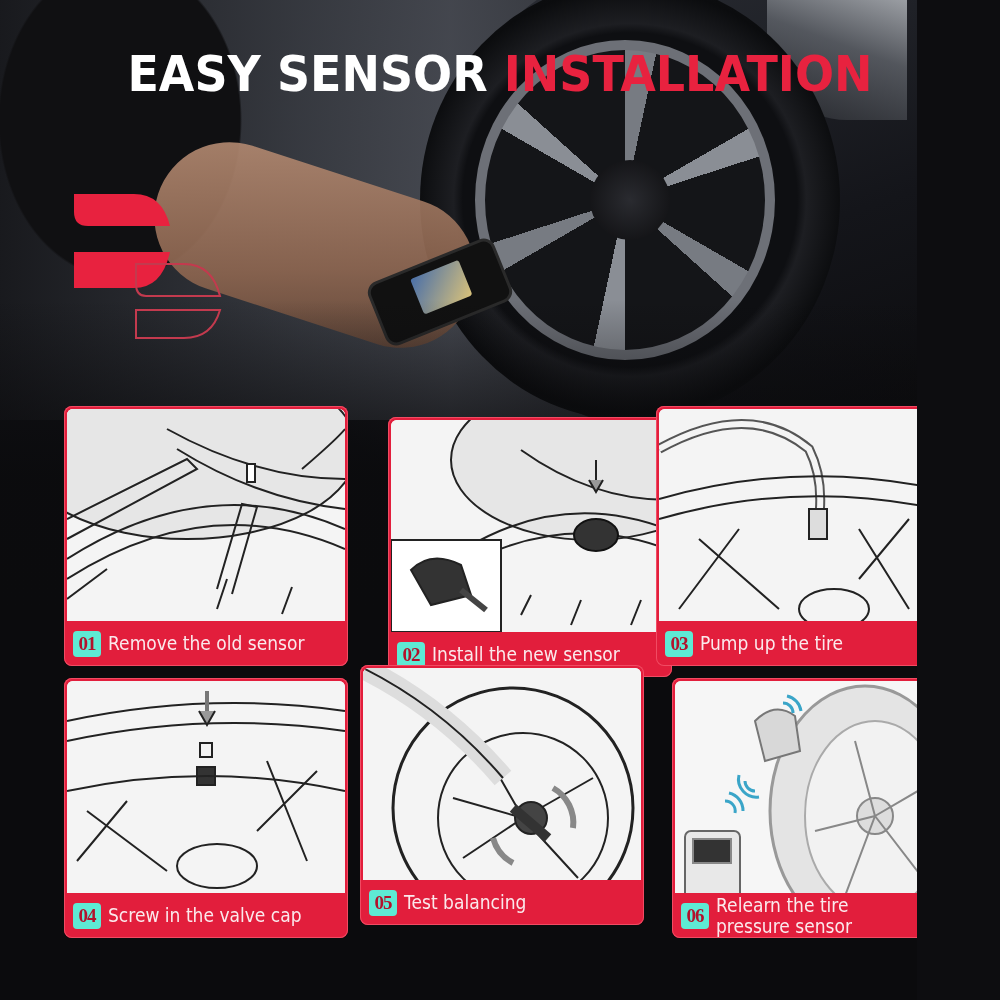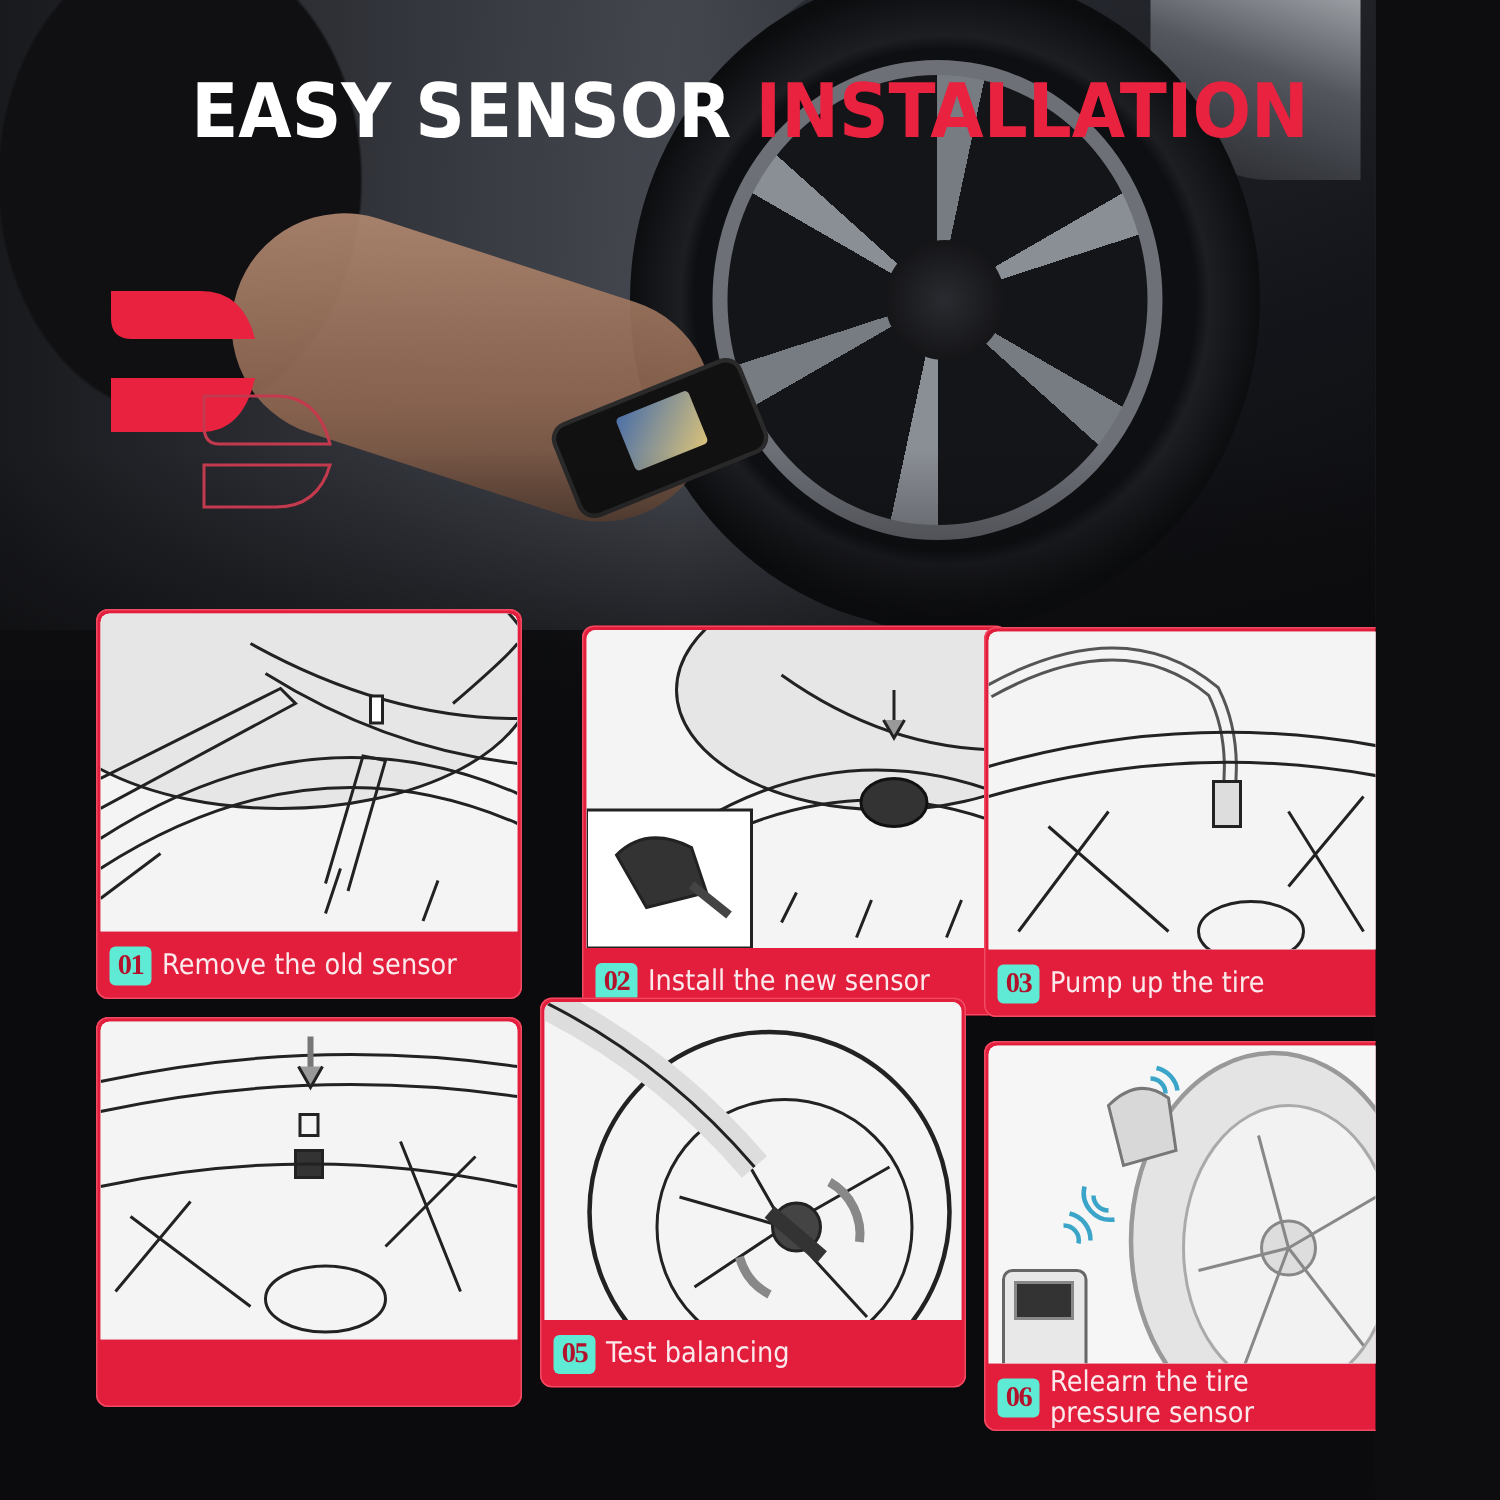--- a/index.html
+++ b/index.html
@@ -119,21 +119,21 @@
           <path d="M70 170 L95 190" stroke-width="6" stroke="#444"></path>
           <path d="M130 195 L140 175 M180 205 L190 180 M240 205 L250 180"></path>
         </svg>
       </div>
       <div class="caption">
         <span class="num">02</span>
         <span class="txt">Install the new sensor</span>
       </div>
     </div>
 
-    <div class="card" style="left:592px;top:12px;">
+    <div class="card" style="left:592px;top:0;">
       <div class="illus">
         <svg width="278" height="212" viewBox="0 0 278 212" fill="none" stroke="#222" stroke-width="2">
           <rect width="278" height="212" fill="#f4f4f4" stroke="none"></rect>
           <path d="M0 40 Q90 -10 150 40 Q165 70 160 110" stroke-width="10" stroke="#555"></path>
           <path d="M0 40 Q90 -10 150 40 Q165 70 160 110" stroke-width="6" stroke="#f4f4f4"></path>
           <rect x="150" y="100" width="18" height="30" fill="#ddd"></rect>
           <path d="M0 90 Q140 50 278 80"></path>
           <path d="M0 110 Q140 70 278 100"></path>
           <path d="M40 130 L120 200 M200 120 L250 200 M250 110 L200 170 M80 120 L20 200"></path>
           <ellipse cx="175" cy="200" rx="35" ry="20"></ellipse>
@@ -153,20 +153,24 @@
           <path d="M0 60 Q140 30 278 50"></path>
           <path d="M140 10 L140 40" stroke="#777" stroke-width="4"></path>
           <path d="M132 30 L140 44 L148 30" fill="#999"></path>
           <rect x="133" y="62" width="12" height="14"></rect>
           <rect x="130" y="86" width="18" height="18" fill="#333"></rect>
           <path d="M0 110 Q140 80 278 110"></path>
           <path d="M20 130 L100 190 M200 80 L240 180 M250 90 L190 150 M60 120 L10 180"></path>
           <ellipse cx="150" cy="185" rx="40" ry="22"></ellipse>
         </svg>
       </div>
+      <div class="caption">
+        <span class="num">04</span>
+        <span class="txt">Screw in the valve cap</span>
+      </div>
     </div>
 
     <div class="card" style="left:296px;top:259px;">
       <div class="illus">
         <svg width="278" height="212" viewBox="0 0 278 212" fill="none" stroke="#222" stroke-width="2">
           <rect width="278" height="212" fill="#f4f4f4" stroke="none"></rect>
           <circle cx="150" cy="140" r="120" stroke-width="3"></circle>
           <circle cx="160" cy="150" r="85"></circle>
           <path d="M160 150 L120 80 M160 150 L230 110 M160 150 L215 210 M160 150 L100 190 M160 150 L90 130"></path>
           <path d="M0 0 Q80 40 140 110" stroke-width="22" stroke="#ddd"></path>
@@ -176,21 +180,21 @@
           <path d="M190 120 A40 40 0 0 1 210 160" stroke="#888" stroke-width="6"></path>
           <path d="M130 170 A40 40 0 0 0 150 195" stroke="#888" stroke-width="6"></path>
         </svg>
       </div>
       <div class="caption">
         <span class="num">05</span>
         <span class="txt">Test balancing</span>
       </div>
     </div>
 
-    <div class="card" style="left:592px;top:272px;margin-top:16px;">
+    <div class="card" style="left:608px;top:272px;">
       <div class="illus">
         <svg width="278" height="212" viewBox="0 0 278 212" fill="none" stroke="#888" stroke-width="2">
           <rect width="278" height="212" fill="#f6f6f6" stroke="none"></rect>
           <ellipse cx="190" cy="130" rx="95" ry="125" fill="#e4e4e4" stroke="#999" stroke-width="3"></ellipse>
           <ellipse cx="200" cy="135" rx="70" ry="95" fill="#f2f2f2" stroke="#aaa"></ellipse>
           <circle cx="200" cy="135" r="18" fill="#ddd"></circle>
           <path d="M200 135 L180 60 M200 135 L260 100 M200 135 L250 200 M200 135 L170 215 M200 135 L140 150"></path>
           <path d="M80 40 Q100 20 120 35 L125 70 L90 80 Z" fill="#d8d8d8" stroke="#777"></path>
           <path d="M108 22 A10 10 0 0 1 118 32 M112 15 A18 18 0 0 1 126 30" stroke="#3aa5c8" stroke-width="3"></path>
           <path d="M70 100 A10 10 0 0 0 80 110 M64 94 A18 18 0 0 0 84 116" stroke="#3aa5c8" stroke-width="3"></path>

